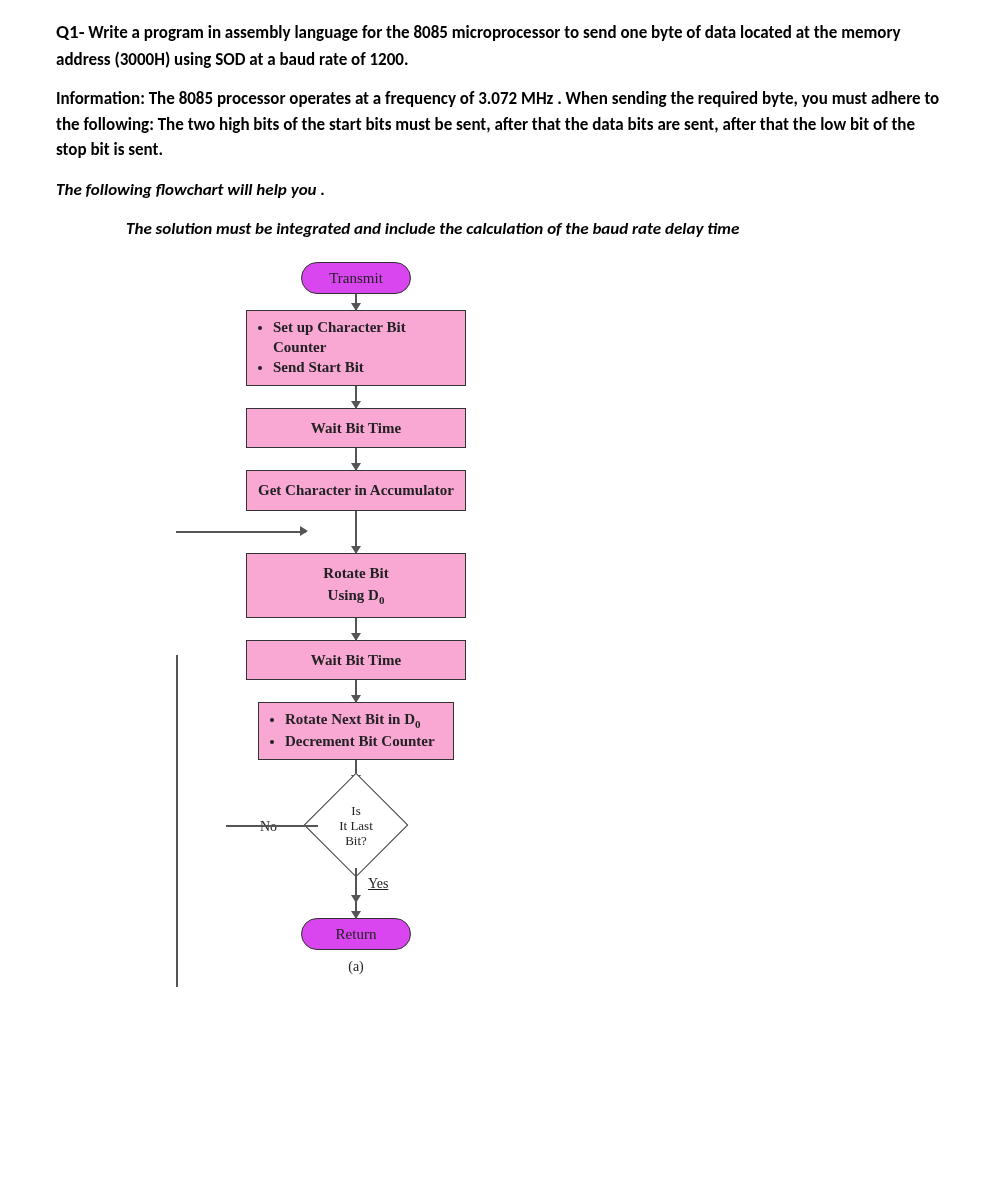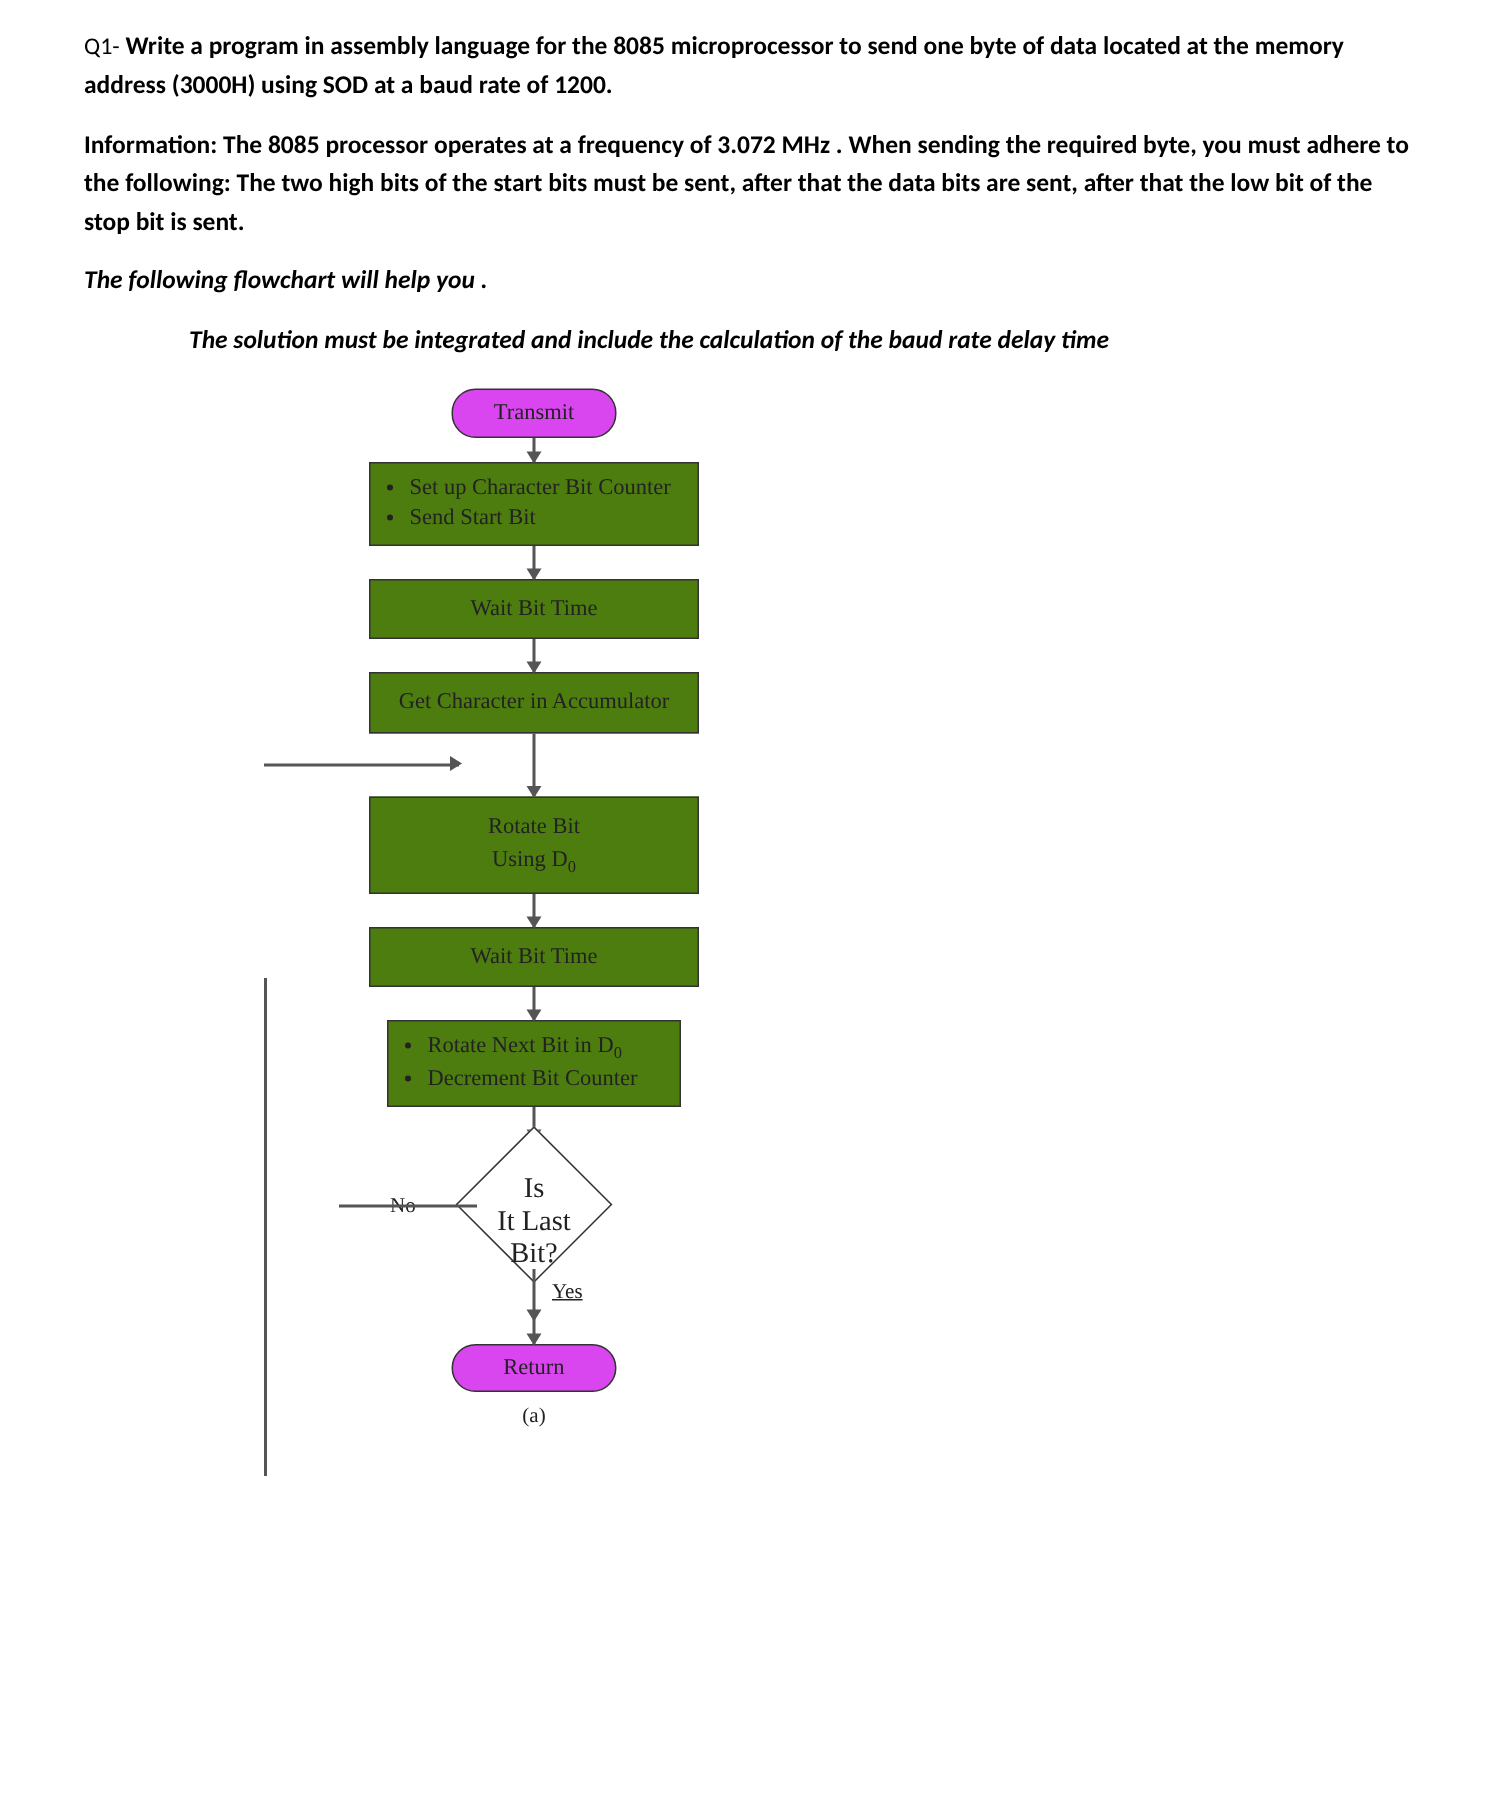--- a/index.html
+++ b/index.html
@@ -5,21 +5,21 @@
   * { box-sizing: border-box; margin: 0; padding: 0; }
   body {
     font-family: Calibri, Arial, sans-serif;
     background: #fff;
     color: #000;
     width: 998px;
     padding: 18px 56px 30px 56px;
     font-size: 17px;
     line-height: 1.5;
   }
-  .q-label { font-size: 16px; font-weight: normal; display:inline; }
+  .q-label { font-size: 19px; font-weight: bold; display:inline; }
   .q-text { font-weight: bold; display:inline; }
   .para { margin-bottom: 14px; font-weight: bold; }
   .underline { }
   .italic { font-style: italic; }
   .helper-line { font-weight: bold; font-style: italic; margin: 4px 0 20px 70px; }
   .flowchart {
     margin-left: 140px;
     width: 320px;
     position: relative;
     font-family: "Times New Roman", serif;
@@ -33,22 +33,23 @@
     border-radius: 16px;
     text-align: center;
     padding: 4px 0;
     background: #d946ef;
   }
   .process {
     width: 220px;
     margin: 0 auto;
     border: 1.5px solid #333;
     padding: 8px 10px;
-    background: #4d7c0f;
+    background: #f9a8d4;
     text-align: center;
+    font-weight: bold;
   }
   .process.left { text-align: left; padding: 6px 8px; }
   .process ul { list-style: disc; padding-left: 18px; margin:0; }
   .process li { margin: 1px 0; line-height:1.3; }
   .arrow {
     width: 2px;
     height: 22px;
     background: #555;
     margin: 0 auto;
     position: relative;
@@ -68,21 +69,21 @@
     border: 1.5px solid #333;
     transform: rotate(45deg);
     position: absolute;
     left: 73px; top: 6px;
     background:#fff;
   }
   .diamond-text {
     position: absolute;
     top: 22px; left: 0; width: 220px;
     text-align: center;
-    font-size: 19px;
+    font-size: 13px;
     line-height: 1.15;
   }
   .no-label { position:absolute; top: 34px; left: 14px; font-size:14px; }
   .yes-label { position:absolute; bottom: -26px; left: 122px; font-size:14px;text-decoration:underline; }
   .caption { text-align:center; margin-top:6px; font-size:14px; }
   .sub { font-size: 11px; vertical-align: sub; }
 </style>
 </head>
 <body>
 

